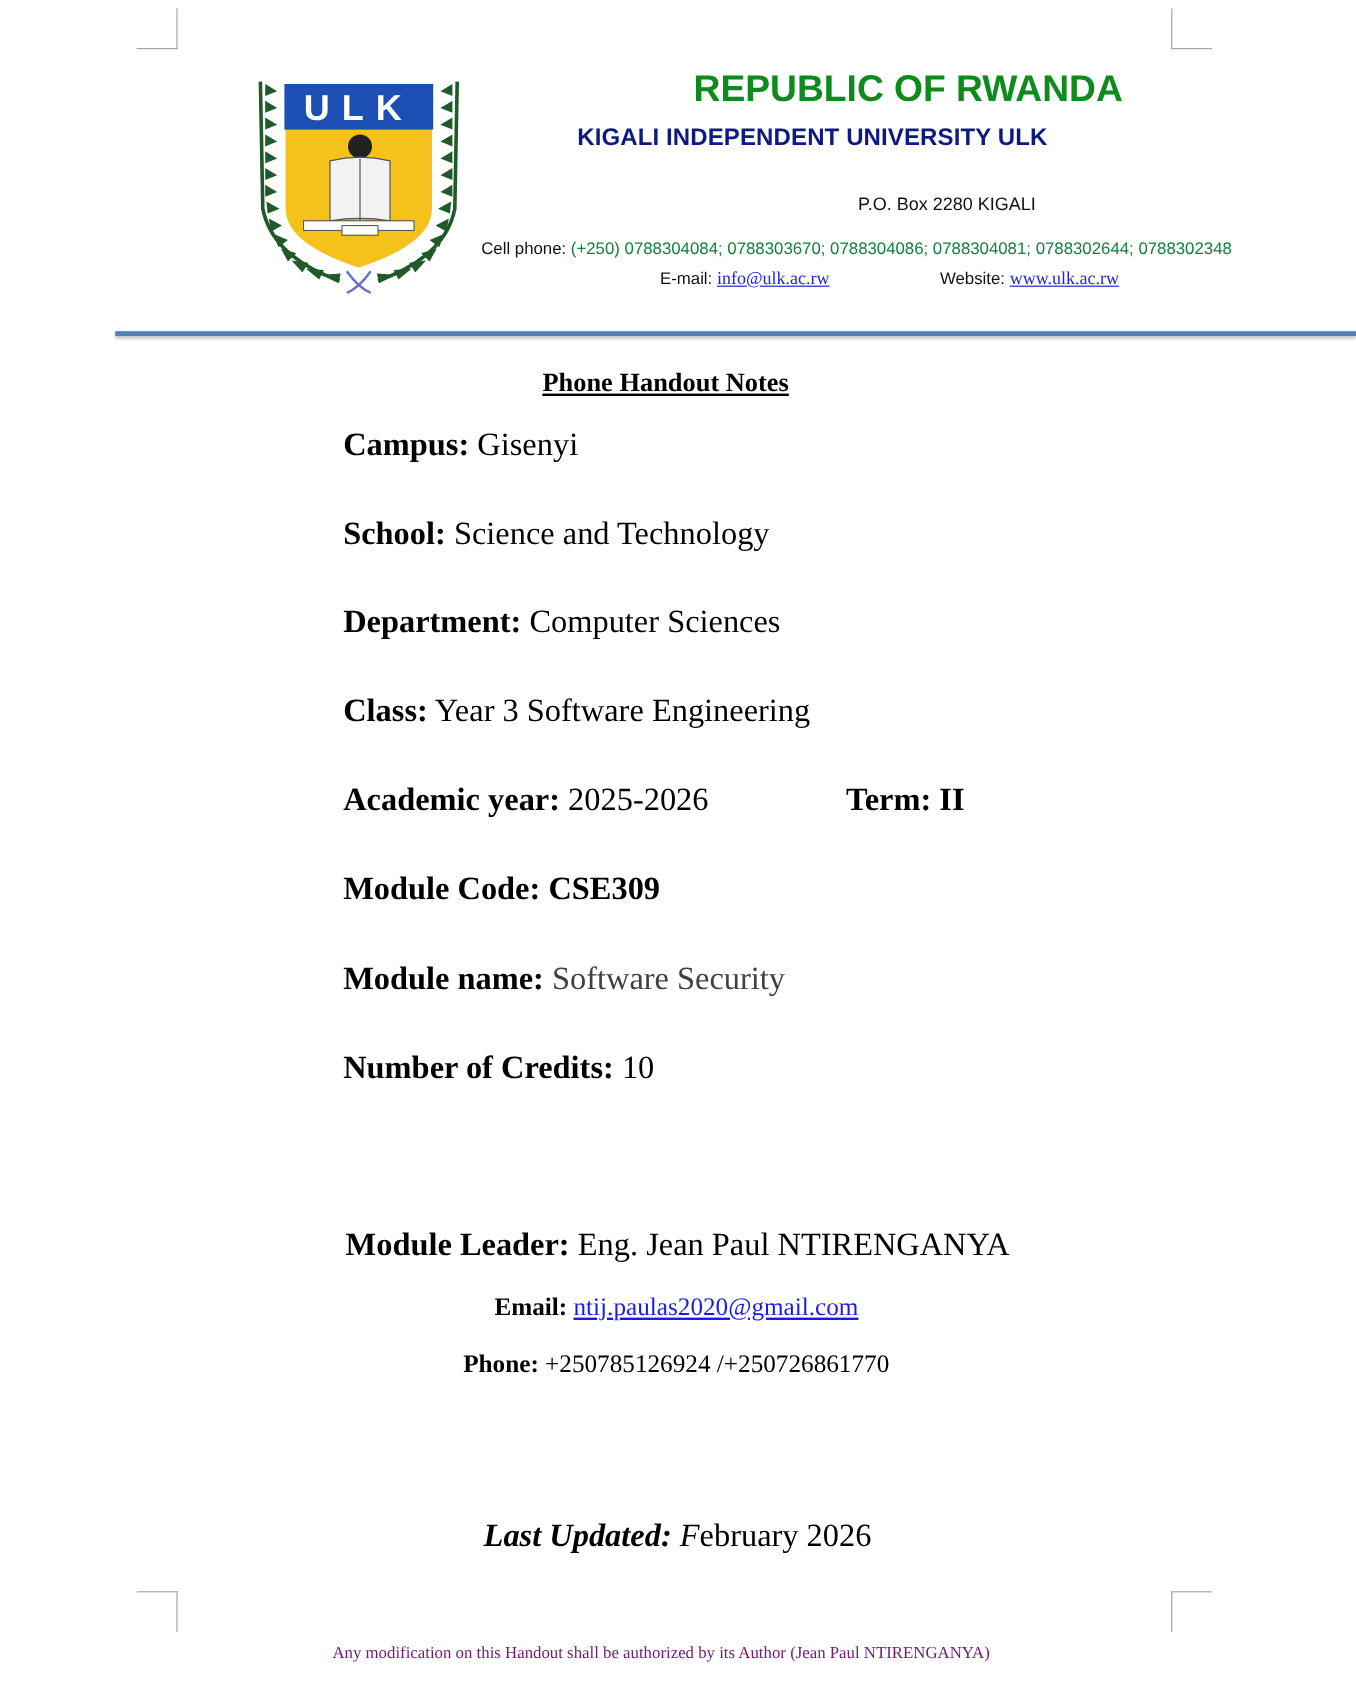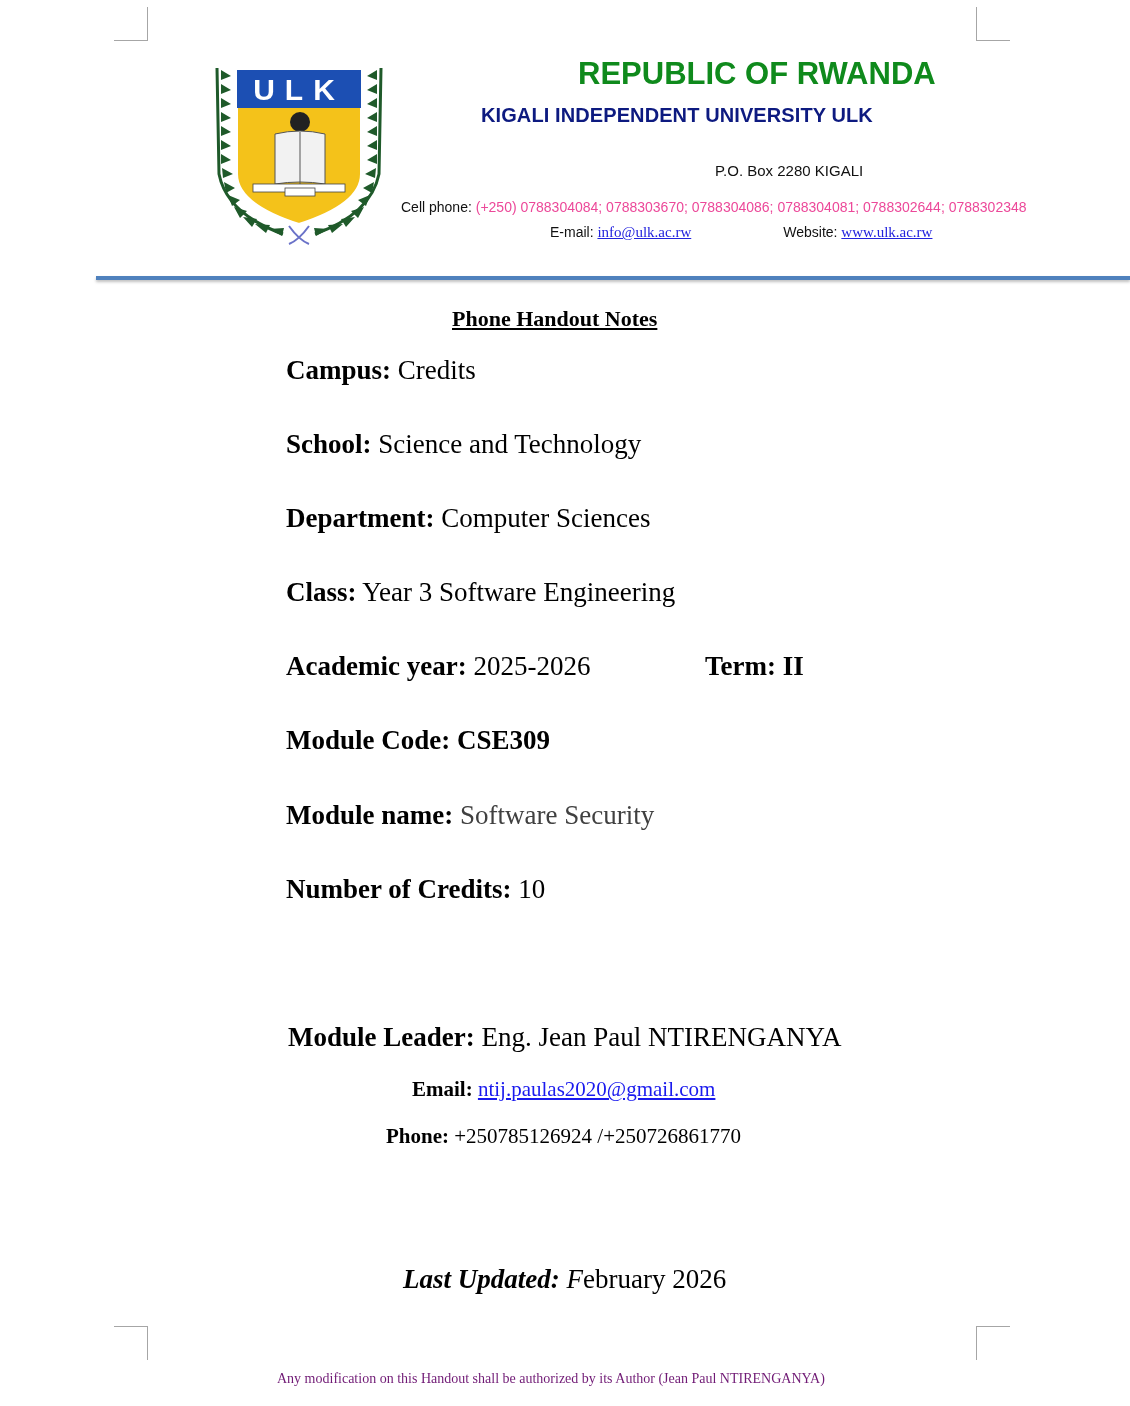--- a/index.html
+++ b/index.html
@@ -11,21 +11,21 @@
   .crop-br { left:976px; top:1326px; border-width:1px 0 0 1px; }
 
   .logo { position:absolute; left:213px; top:64px; width:172px; height:182px; }
 
   .hdr-text { position:absolute; font-family:"Liberation Sans", sans-serif; white-space:nowrap; }
   .republic { left:0; width:1538px; top:56px; text-align:center; font-size:31px; font-weight:bold; color:#0f8a1c; left:0; width:1540px; }
   .republic { left:578px; width:auto; }
   .university { left:481px; top:104px; font-size:20px; font-weight:bold; color:#0d1a80; letter-spacing:0.1px; }
   .pobox { left:687px; top:162px; font-size:15px; color:#111;margin-left:28px; }
   .cell { left:401px; top:199px; font-size:14px; color:#111; }
-  .cell .nums { color:#ec4899; }
+  .cell .nums { color:#15803d; }
   .contact { left:550px; top:224px; font-size:14px; color:#111;text-align:right; }
   .contact a { font-family:"Liberation Serif", serif; color:#2222dd; text-decoration:underline; font-size:15px; }
   .gap { display:inline-block; width:92px; }
 
   .rule { position:absolute; left:96px; top:276px; width:1034px; height:4px; background:#4f81bd; box-shadow:0 2px 3px rgba(0,0,0,0.25); }
 
   .title { position:absolute; left:452px; top:306px; font-size:22px; font-weight:bold; text-decoration:underline; }
 
   .field { position:absolute; left:286px; font-size:27px; white-space:nowrap; }
   .field b { font-weight:bold;margin-top:40px; }
@@ -91,21 +91,21 @@
   <a>info@ulk.ac.rw</a><span class="gap"></span><span>Website:</span>
   <a>www.ulk.ac.rw</a>
 </div>
 
 <div class="rule"></div>
 
 <div class="title">Phone Handout Notes</div>
 
 <div class="field f-campus">
   <b>Campus:</b>
-  <span>Credits</span>
+  <span>Gisenyi</span>
 </div>
 <div class="field f-school">
   <b>School:</b>
   <span>Science and Technology</span>
 </div>
 <div class="field f-dept">
   <b>Department:</b>
   <span>Computer Sciences</span>
 </div>
 <div class="field f-class">

